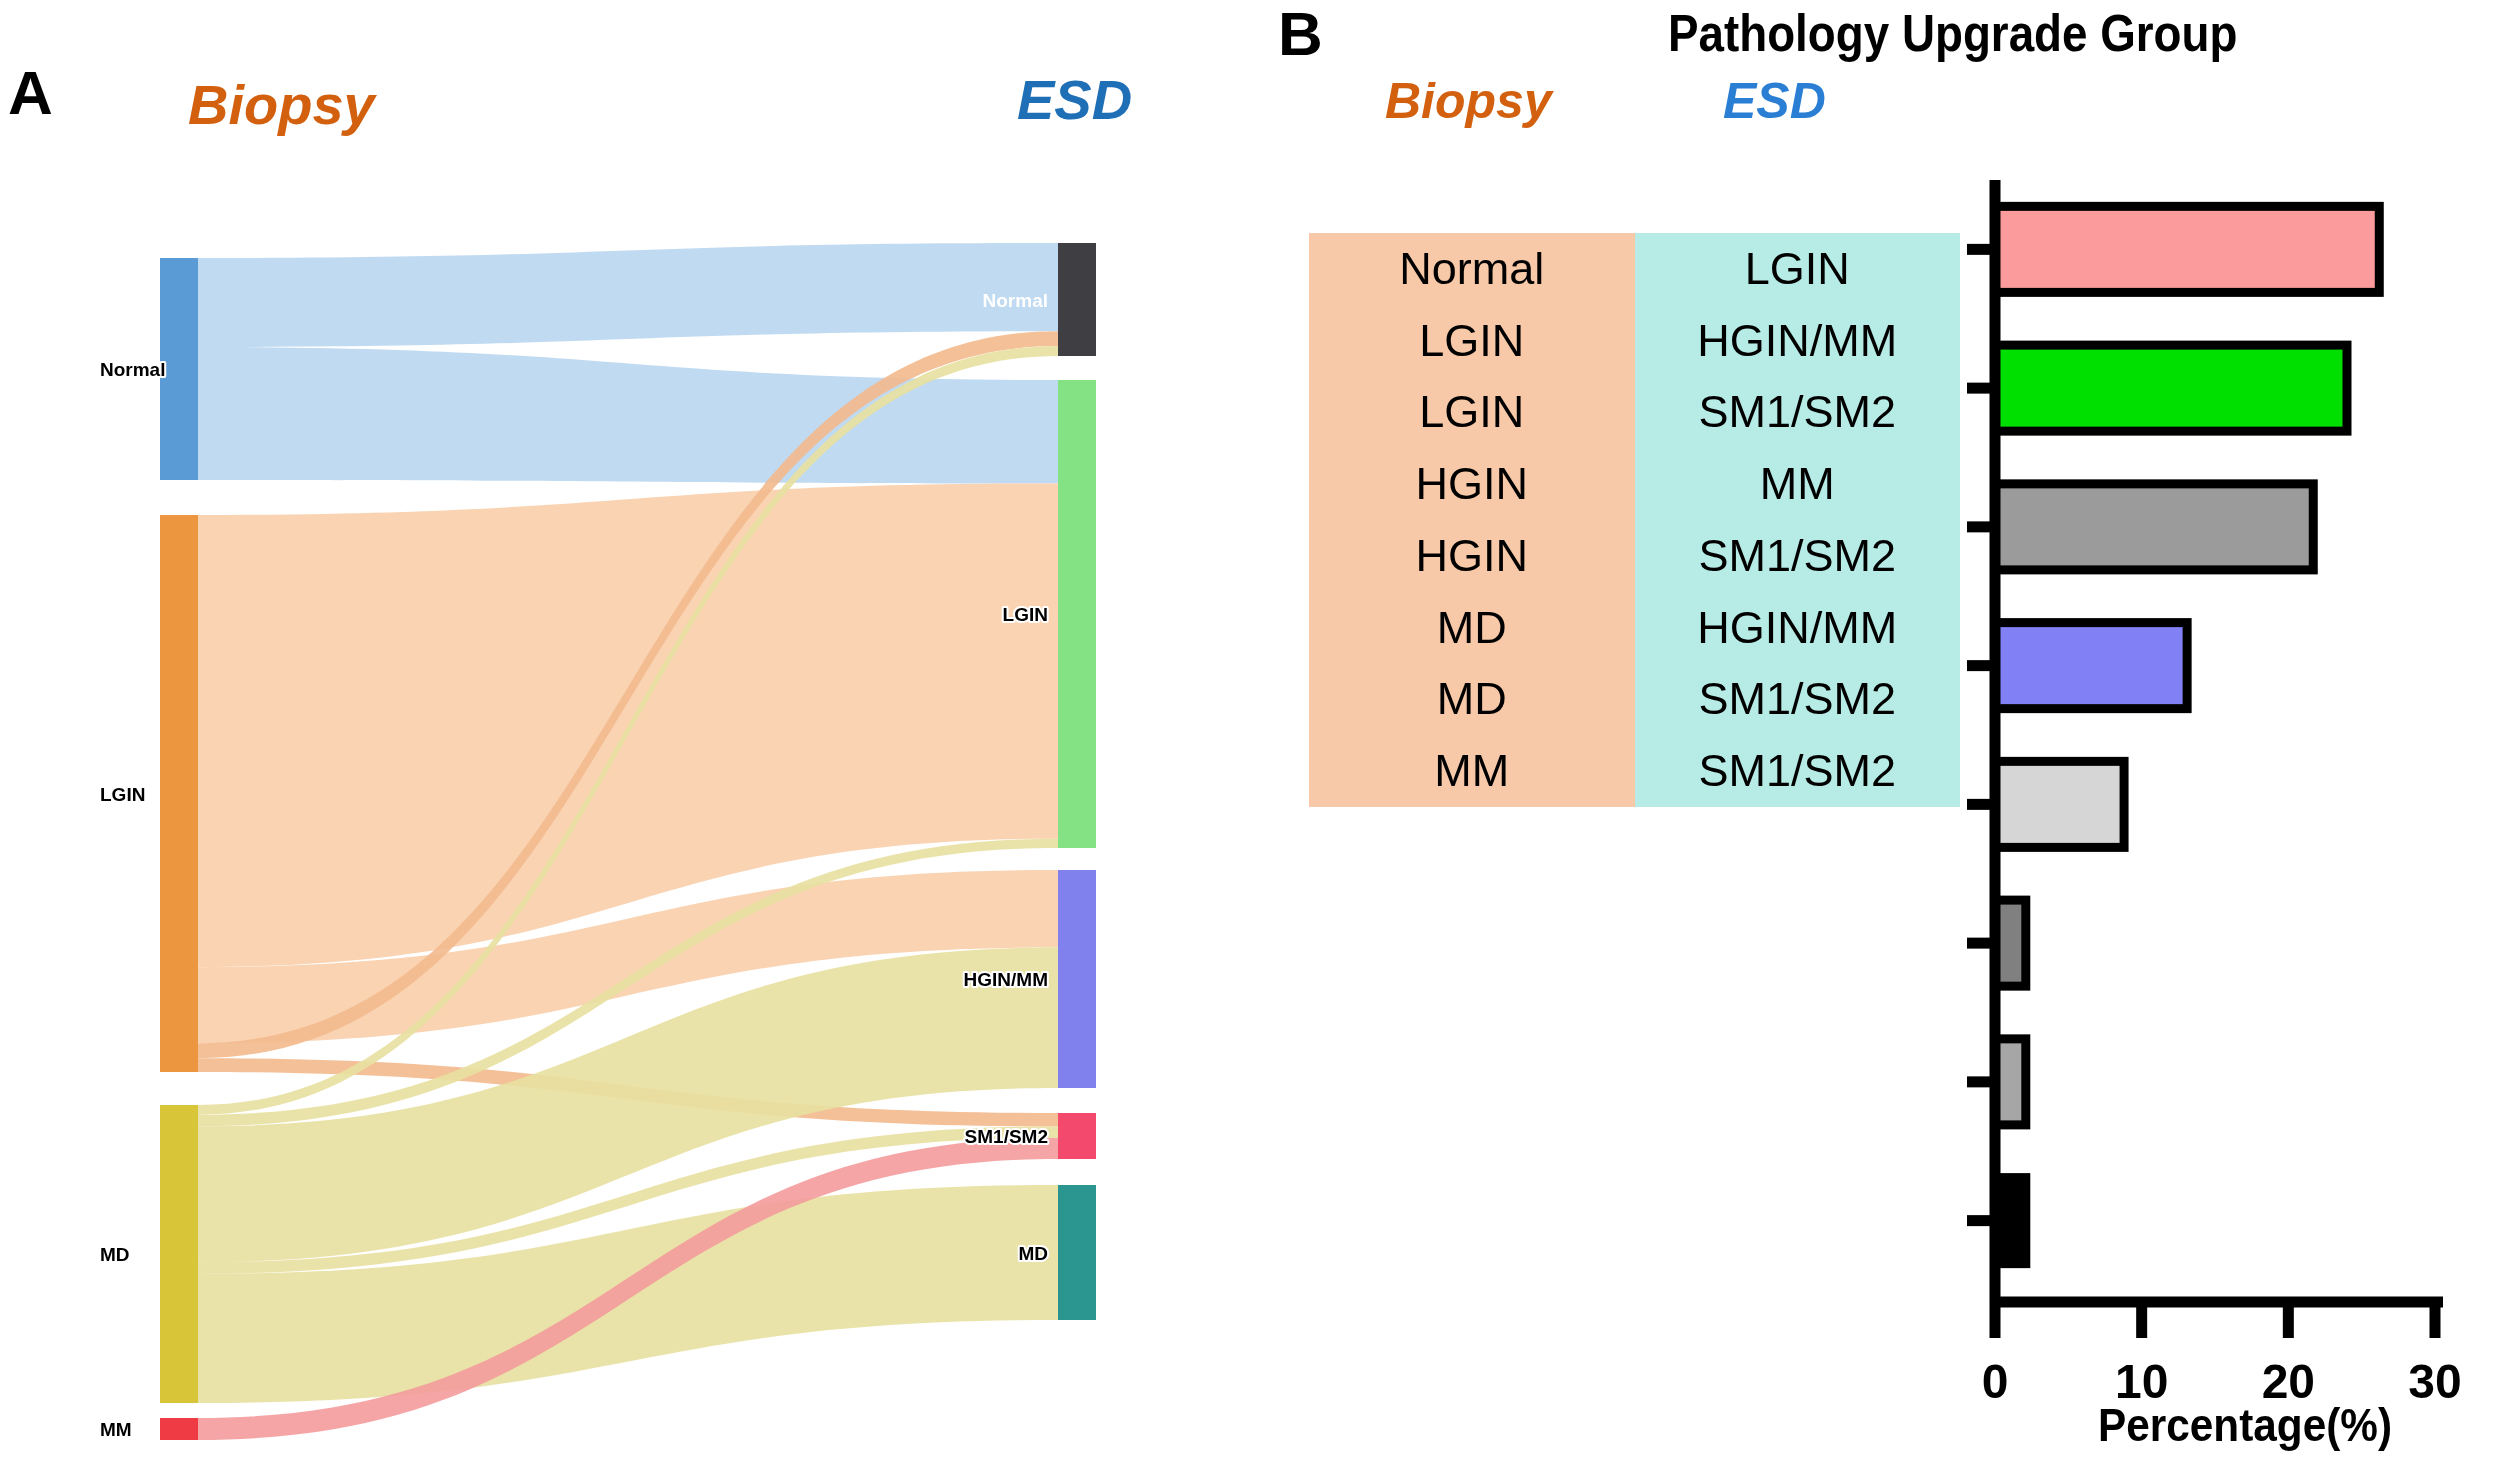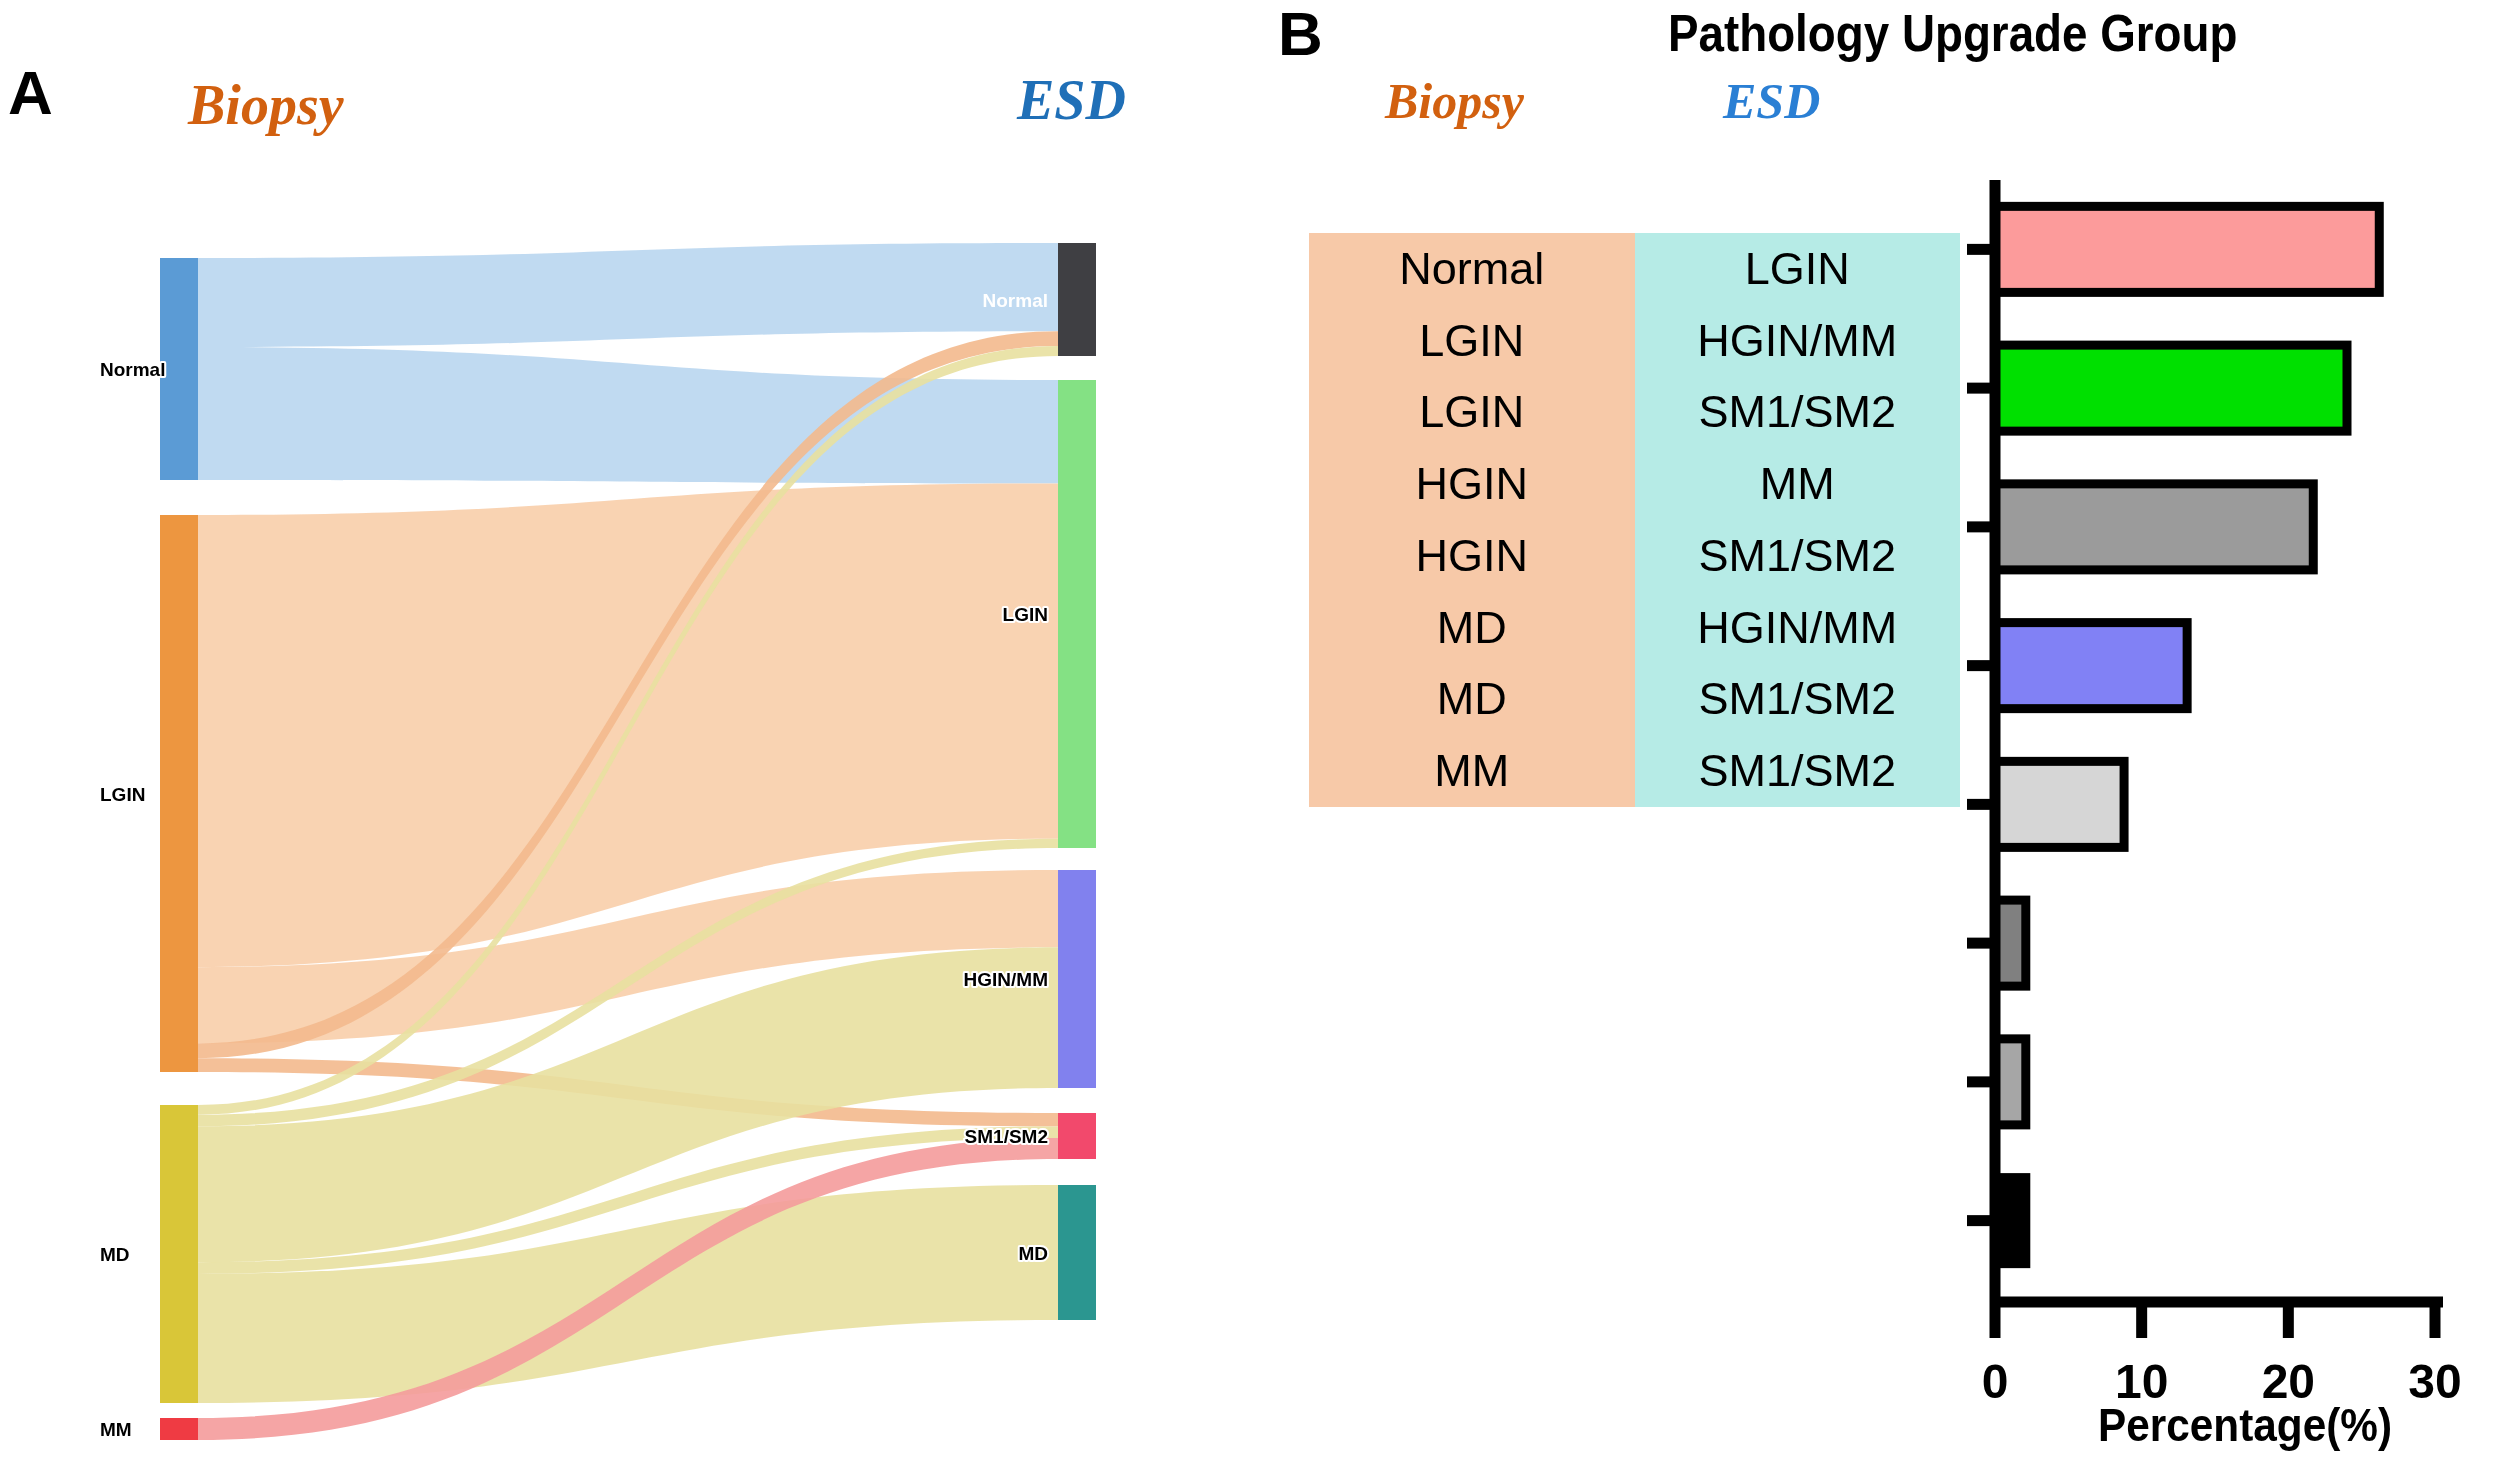--- a/index.html
+++ b/index.html
@@ -1,21 +1,21 @@
 <!DOCTYPE html>
 <html><head>
 <meta charset="utf-8">
 <style>
   html,body{margin:0;padding:0;background:#fff;}
   body{width:2500px;height:1483px;position:relative;overflow:hidden;
        font-family:"Liberation Sans",sans-serif;}
   .panel-letter{position:absolute;font-weight:bold;color:#000;font-size:62px;line-height:1;}
   #panelA{left:8px;top:62px;}
   #panelB{left:1278px;top:3px;}
-  .col-title{position:absolute;font-style:italic;font-weight:bold;font-size:56px;line-height:1;font-family:Liberation Serif, serif;}
+  .col-title{position:absolute;font-style:italic;font-weight:bold;font-size:56px;line-height:1;}
   #biopsyTitleA{left:188px;top:77px;color:#d2600f;}
   #esdTitleA{left:1017px;top:72px;color:#1f6fb7;}
   #biopsyTitleB{left:1385px;top:76px;color:#d2600f;font-size:50px;}
   #esdTitleB{left:1723px;top:76px;color:#2a7fd4;font-size:50px;}
   #bTitle{position:absolute;left:1668px;top:3px;font-size:52px;font-weight:bold;color:#000;
           font-family:"Liberation Sans Narrow","Liberation Sans",sans-serif;
           transform:scaleX(0.88);transform-origin:left top;white-space:nowrap;}
   #sankey{position:absolute;left:0;top:0;}
   #tableWrap{position:absolute;left:1309px;top:233px;width:651px;height:574px;display:flex;}
   .tcol{display:flex;flex-direction:column;width:50%;}

